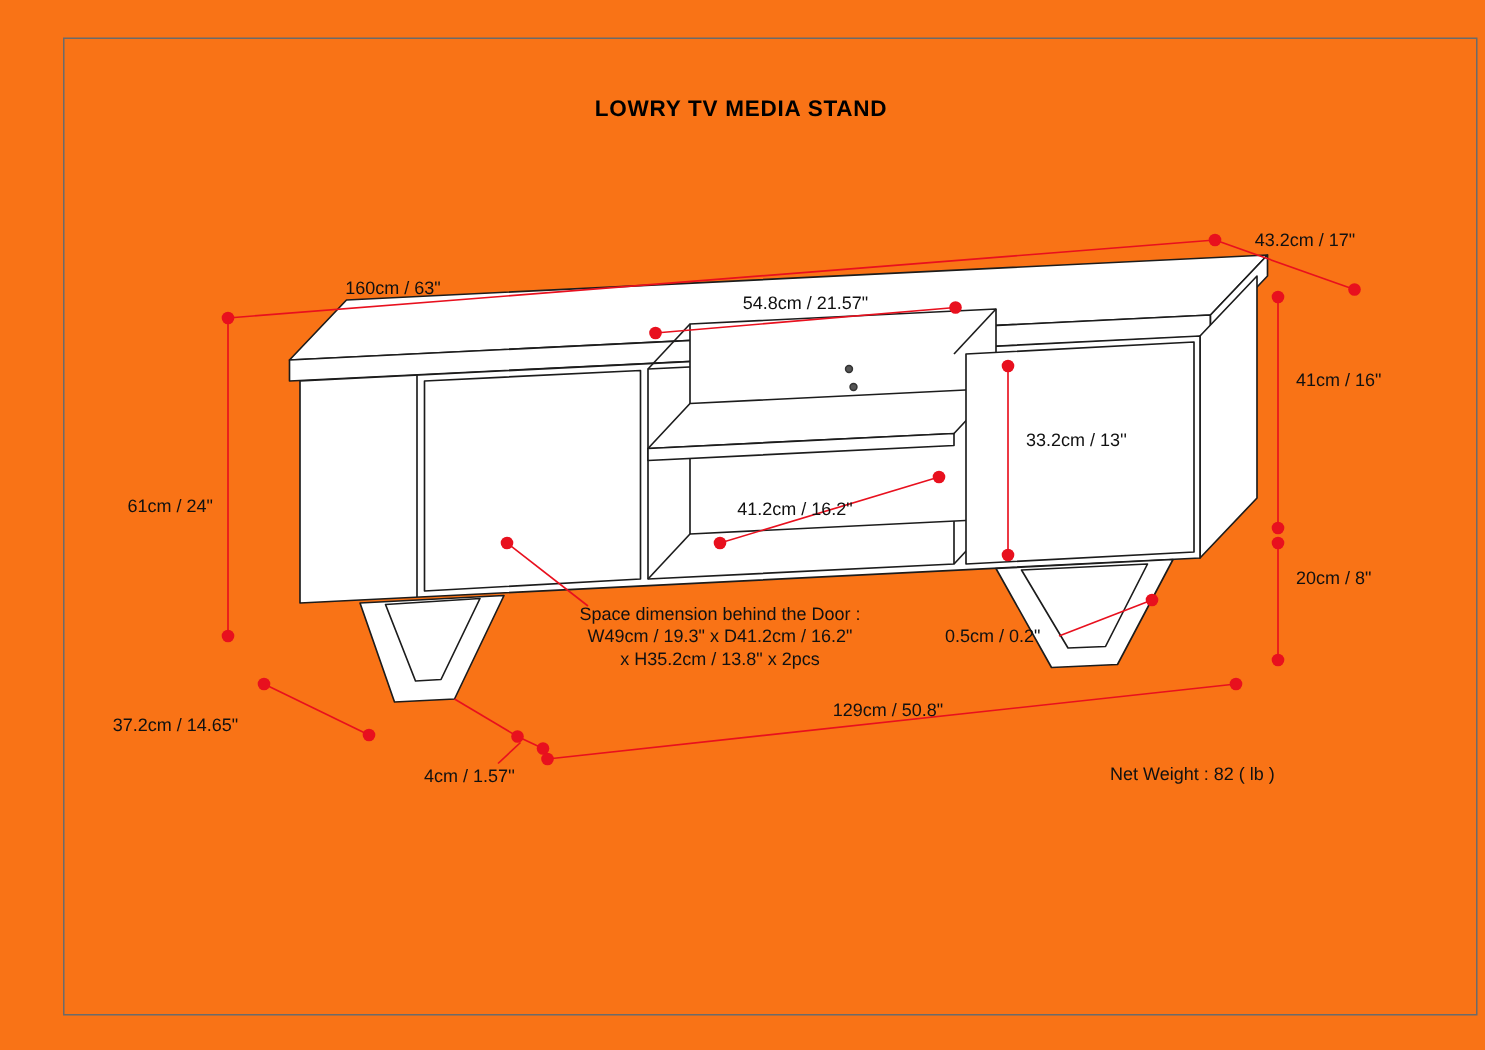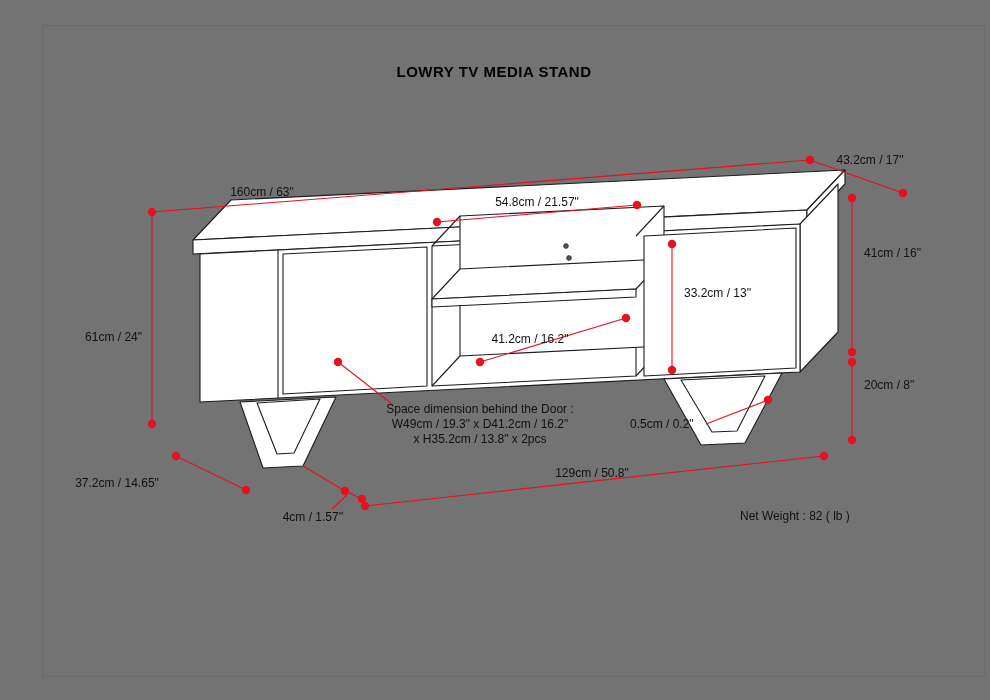--- a/index.html
+++ b/index.html
@@ -1,20 +1,20 @@
 <!DOCTYPE html>
 <html><head>
 <meta charset="utf-8">
 <style>
   html, body { margin: 0; padding: 0; background: #ffffff; }
   .canvas {
     position: relative;
     width: 990px;
     height: 700px;
-    background: #737373;
+    background: #f97316;
     font-family: "Liberation Sans", sans-serif;
     overflow: hidden;
   }
   svg { position: absolute; left: 0; top: 0; }
   .blk { stroke: #1c1c1c; stroke-width: 1.1; fill: none; stroke-linejoin: round; }
   .blkf { stroke: #1c1c1c; stroke-width: 1.1; fill: #ffffff; stroke-linejoin: round; }
   .red { stroke: #e8101e; stroke-width: 1.1; fill: none; }
   .reddot { fill: #e8101e; stroke: none; }
   .lbl {
     font-family: "Liberation Sans", sans-serif;

